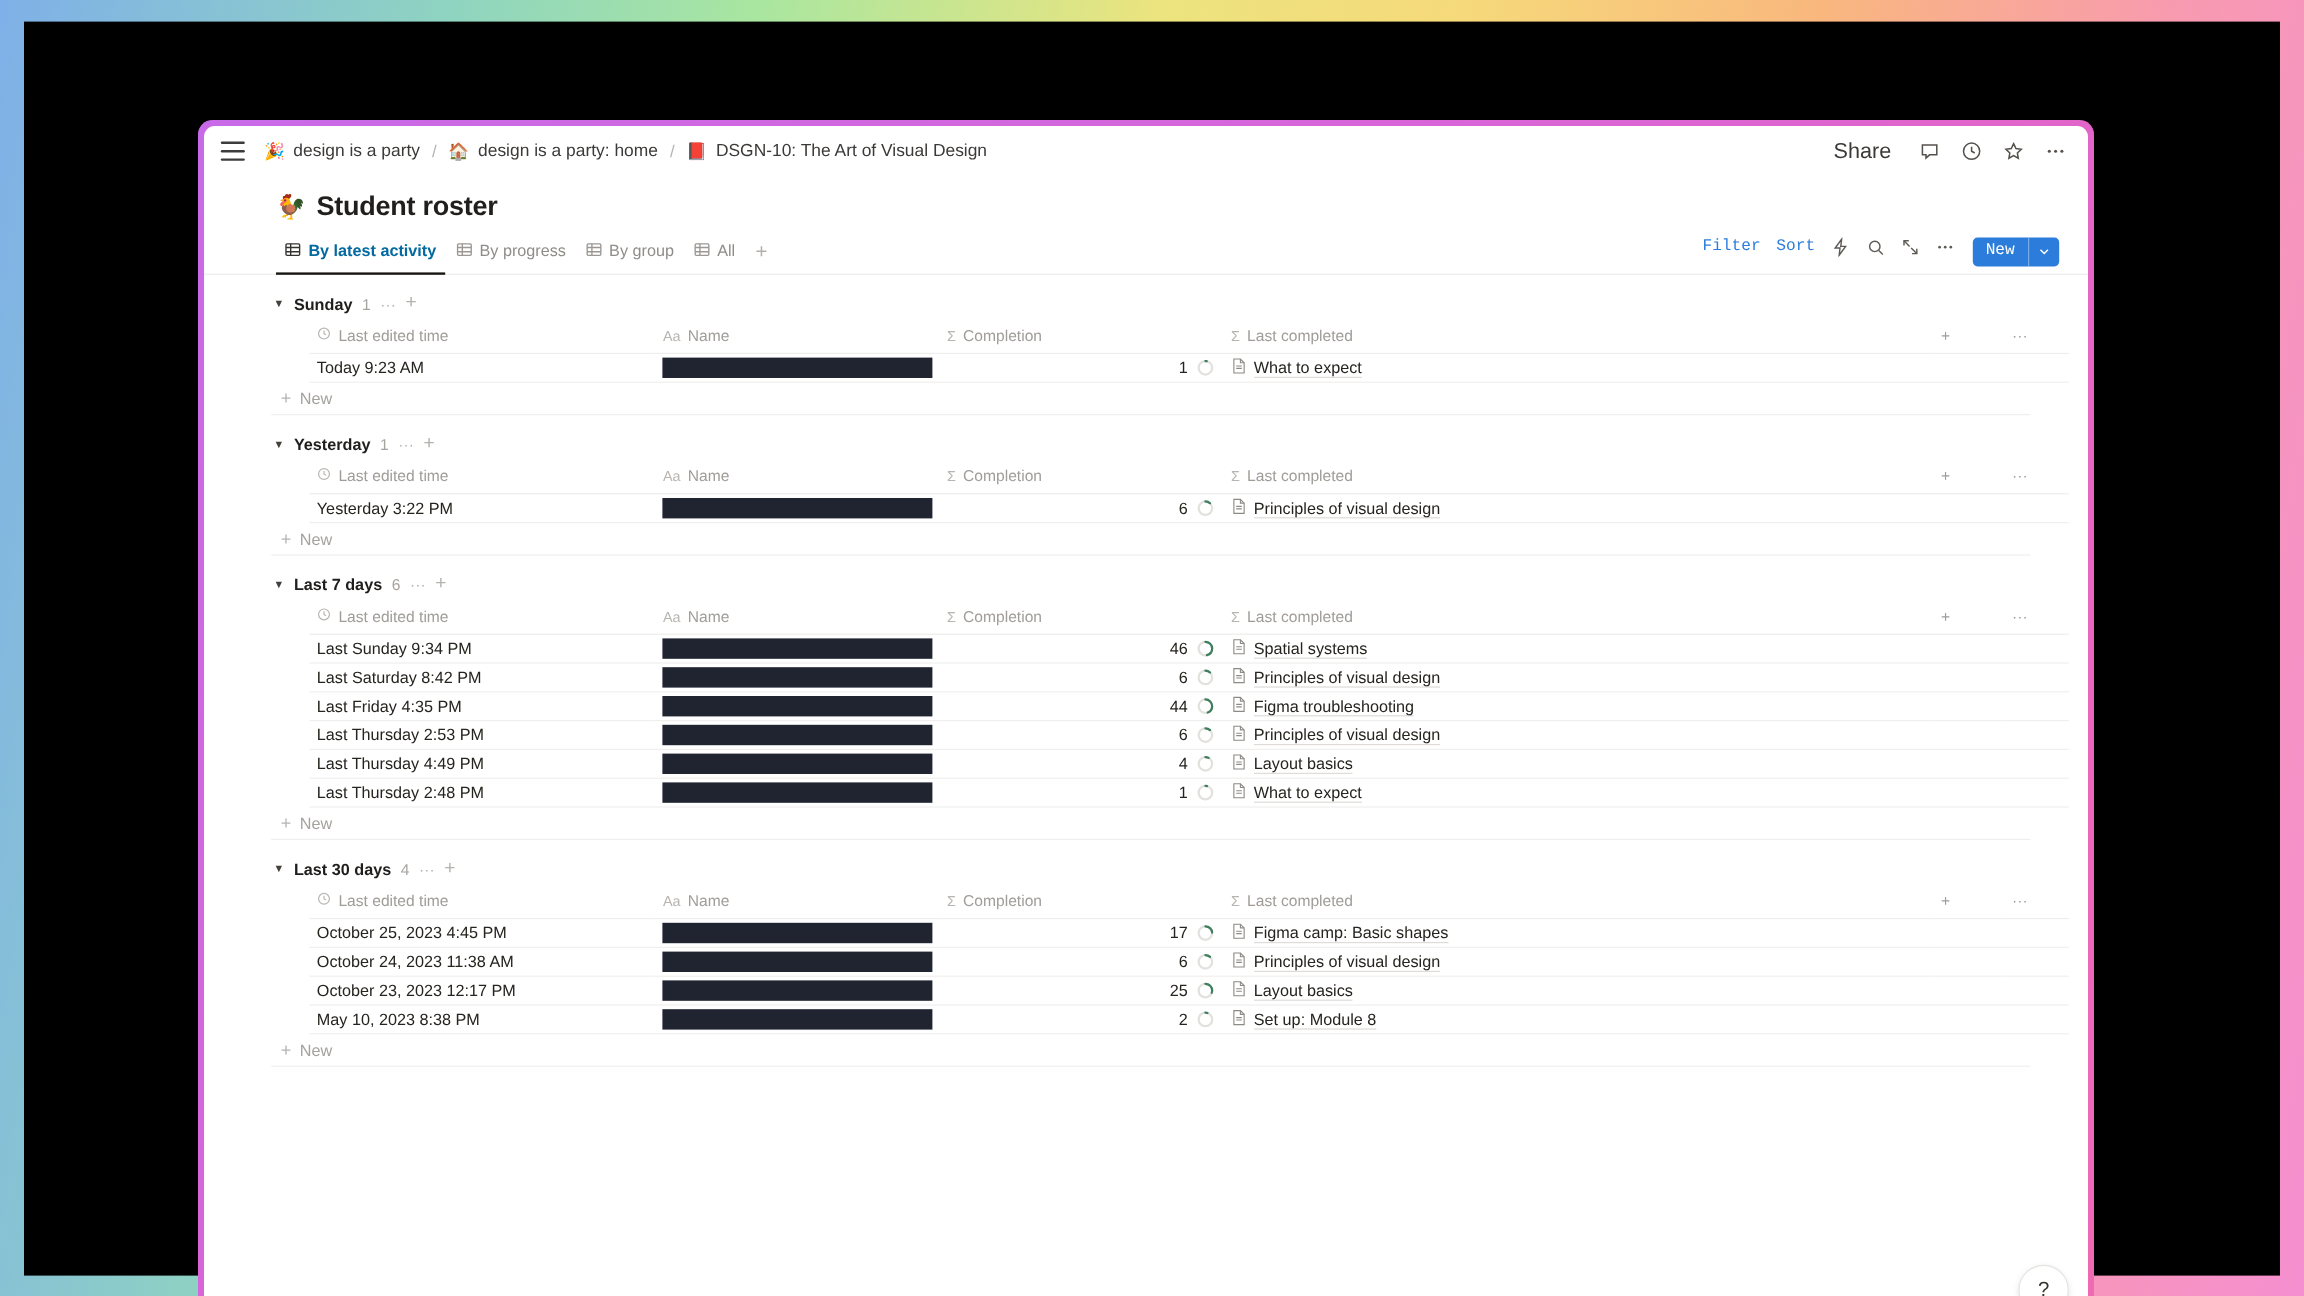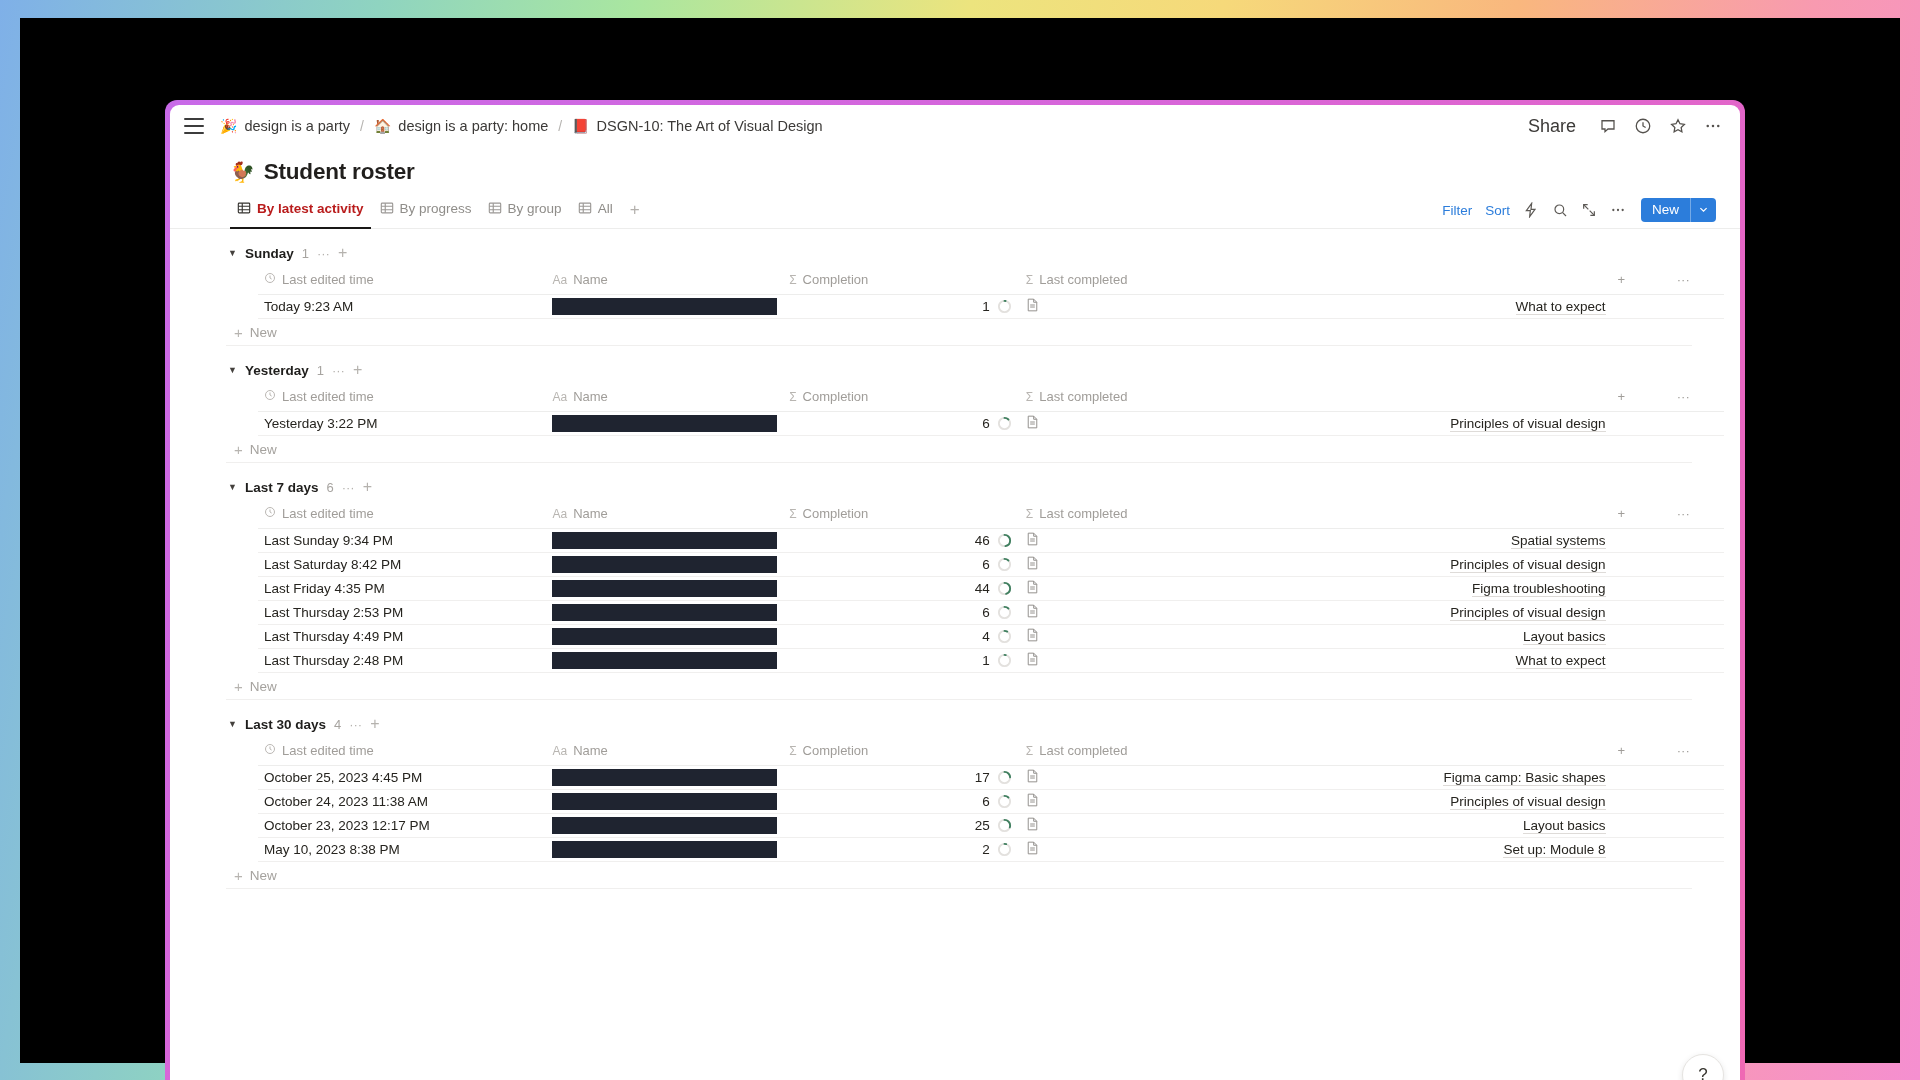--- a/index.html
+++ b/index.html
@@ -98,30 +98,30 @@
   .tab {
     display: flex; align-items: center; gap: 6px;
     font-size: 13.5px; color: #8f8d89;
     padding: 0 7px 7px 7px;
     height: 100%;
     align-self: flex-end;
     cursor: pointer;
     position: relative;
     white-space: nowrap;
   }
-  .tab.active { color: #b91c1c; font-weight: 600; text-align: right; }
+  .tab.active { color: #0369a1; font-weight: 600; text-align: right; }
   .tab.active:after {
     content: ""; position: absolute; left: 0; right: 0; bottom: -1px;
     height: 2px; background: #191817;
   }
   .tab .gicon { color: #9b9895; display: inline-flex; }
   .tab.active .gicon { color: #35332f; }
   .tab-add { font-size: 17px; color: #b3b0ac; padding: 0 8px 8px 8px; cursor: pointer; align-self: flex-end; }
 
-  .tools { margin-left: auto; display: flex; align-items: center; gap: 13px; padding-bottom: 6px; }
+  .tools { margin-left: auto; display: flex; align-items: flex-start; gap: 13px; padding-bottom: 6px; font-family: Liberation Mono, monospace; }
   .tool-text { font-size: 13.5px; color: #2c7ddb; cursor: pointer; }
   .tool-ic { color: #5d5a56; display: inline-flex; align-items: center; cursor: pointer; }
   .tool-ic svg { width: 16px; height: 16px; }
   .newbtn {
     display: flex; align-items: stretch;
     background: #2c7ddb; color: #fff;
     border-radius: 4px; overflow: hidden;
     font-size: 13.5px; cursor: pointer; margin-left: 2px;
   }
   .newbtn .lbl { padding: 4px 11px 5px 11px; font-weight: 500; }
@@ -165,21 +165,21 @@
     vertical-align: middle;
   }
   td.c-time { padding-left: 14px; white-space: nowrap; }
   td.c-name { padding: 0; }
   .redact { display: block; height: 17px; background: #1f2430; width: 100%; }
   td.c-comp { text-align: right; padding-right: 0; }
   .comp-wrap { display: flex; align-items: center; justify-content: flex-end; gap: 7px; padding-right: 2px; }
   .comp-num { font-size: 13.5px; color: #26241f; }
   .ring { width: 15px; height: 15px; display: block; }
   td.c-last { white-space: nowrap; }
-  .lastcell { display: flex; align-items: center; gap: 6px; justify-content: space-between; }
+  .lastcell { display: flex; align-items: center; gap: 6px; }
   .pageico { width: 13px; height: 14px; flex: 0 0 auto; }
   .lastlink { border-bottom: 1px solid #dedbd8; color: #26241f; cursor: pointer; }
 
   .newrow {
     display: flex; align-items: center; gap: 7px;
     margin-left: 56px; width: calc(100% - 80px);
     font-size: 13.5px; color: #a5a29e;
     height: 27px;
     border-bottom: 1px solid #f0efee;
     padding-left: 8px;

